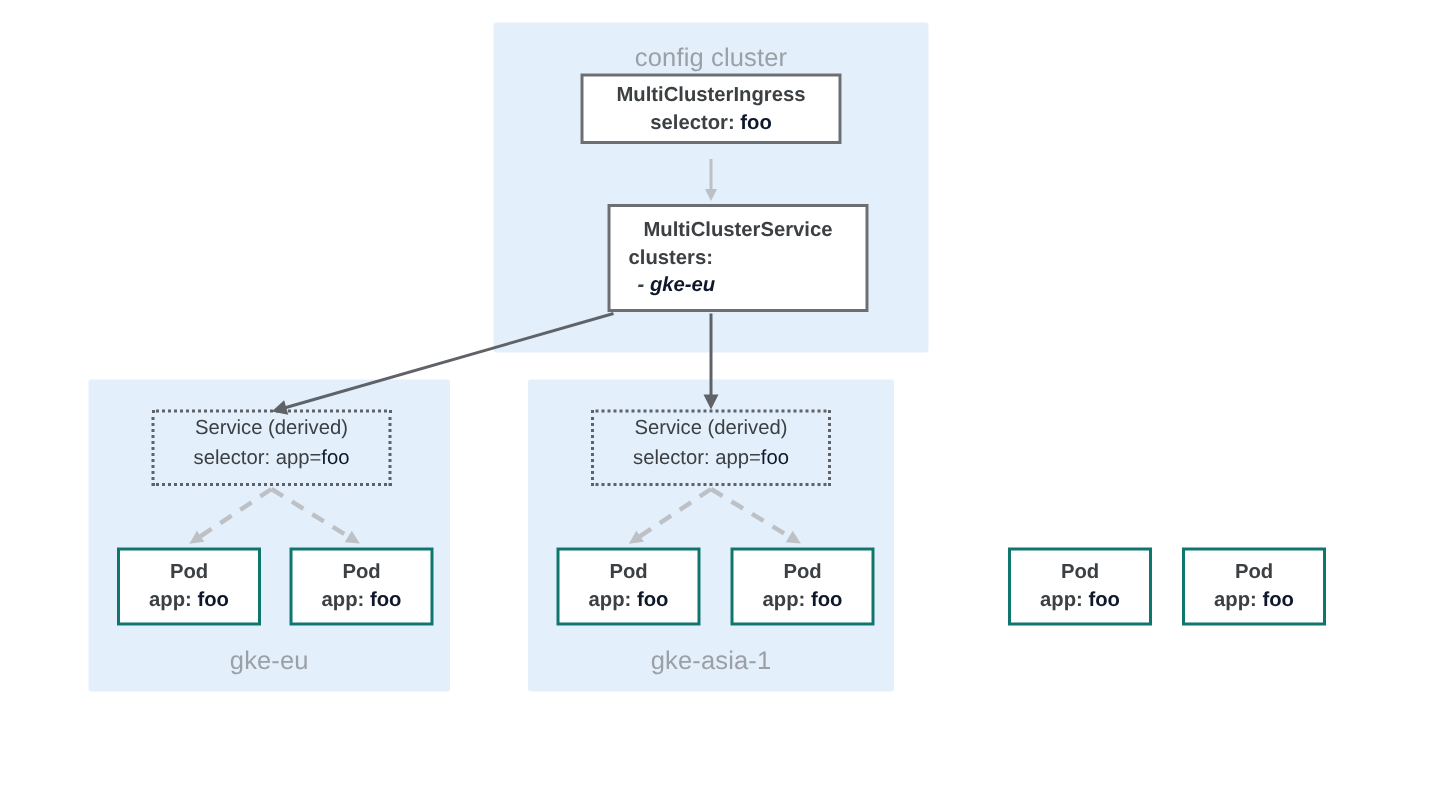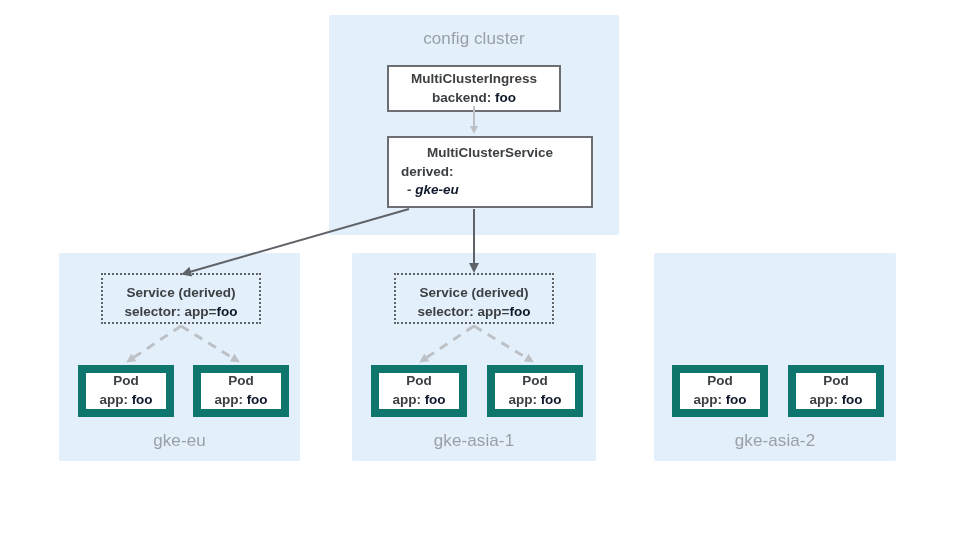--- a/index.html
+++ b/index.html
@@ -62,50 +62,50 @@
     justify-content: center;
     align-items: center;
     color: #3c4043;
     font-size: 13.5px;
     font-weight: bold;
     line-height: 1.38;
   }
   .box .line { white-space: nowrap; }
   .blue { color: #0f172a; }
 
-  #box-mci  { left: 387px; top: 65px;  width: 174px; height: 47px; }
-  #box-mcs  { left: 387px; top: 136px; width: 206px; height: 72px;
+  #box-mci  { left: 387px; top: 49px;  width: 174px; height: 47px; }
+  #box-mcs  { left: 405px; top: 136px; width: 174px; height: 72px;
               align-items: stretch; justify-content: center; padding: 0; }
   #box-mcs .title { text-align: center; }
   #box-mcs .listwrap { padding-left: 12px; }
   #box-mcs .item { padding-left: 6px; font-style: italic; }
 
   
   .box-dotted {
     position: absolute;
     background: transparent;
     border: 2px dotted #5f6368;
     box-sizing: border-box;
     display: flex;
     flex-direction: column;
-    justify-content: flex-end;
+    justify-content: flex-start;
     align-items: center;
     color: #3c4043;
     font-size: 13.5px;
-    font-weight: bold;
+    font-weight: normal;
     line-height: 1.45;
   }
   #svc-eu    { left: 101px; top: 273px; width: 160px; height: 51px; }
   #svc-asia1 { left: 394px; top: 273px; width: 160px; height: 51px; }
 
   
   .pod {
     position: absolute;
     background: #ffffff;
-    border: 8px solid #0f766e;
+    border: 2px solid #0f766e;
     box-sizing: border-box;
     display: flex;
     flex-direction: column;
     justify-content: center;
     align-items: center;
     color: #3c4043;
     font-size: 13.5px;
     font-weight: bold;
     line-height: 1.4;
   }
@@ -130,28 +130,28 @@
 
 <div id="stage">
 
   <div class="panel" id="panel-config">
     <div class="panel-title-top">config cluster</div>
   </div>
 
   <div class="box" id="box-mci">
     <div class="line">MultiClusterIngress</div>
     <div class="line">
-      <span>backend: </span><span class="blue">foo</span>
+      <span>selector: </span><span class="blue">foo</span>
     </div>
   </div>
 
   <div class="box" id="box-mcs">
     <div class="line title">MultiClusterService</div>
     <div class="listwrap">
-      <div class="line">derived:</div>
+      <div class="line">clusters:</div>
       <div class="line item">
         <span>- </span><span class="blue">gke-eu</span>
       </div>
     </div>
   </div>
 
   <div class="panel" id="panel-eu">
     <div class="panel-title-bottom">gke-eu</div>
   </div>
 
@@ -192,23 +192,20 @@
       <span>app: </span><span class="blue">foo</span>
     </div>
   </div>
   <div class="pod" id="pod-asia1-2">
     <div class="line">Pod</div>
     <div class="line">
       <span>app: </span><span class="blue">foo</span>
     </div>
   </div>
 
-  <div class="panel" id="panel-asia2">
-    <div class="panel-title-bottom">gke-asia-2</div>
-  </div>
 
   <div class="pod" id="pod-asia2-1">
     <div class="line">Pod</div>
     <div class="line">
       <span>app: </span><span class="blue">foo</span>
     </div>
   </div>
   <div class="pod" id="pod-asia2-2">
     <div class="line">Pod</div>
     <div class="line">

